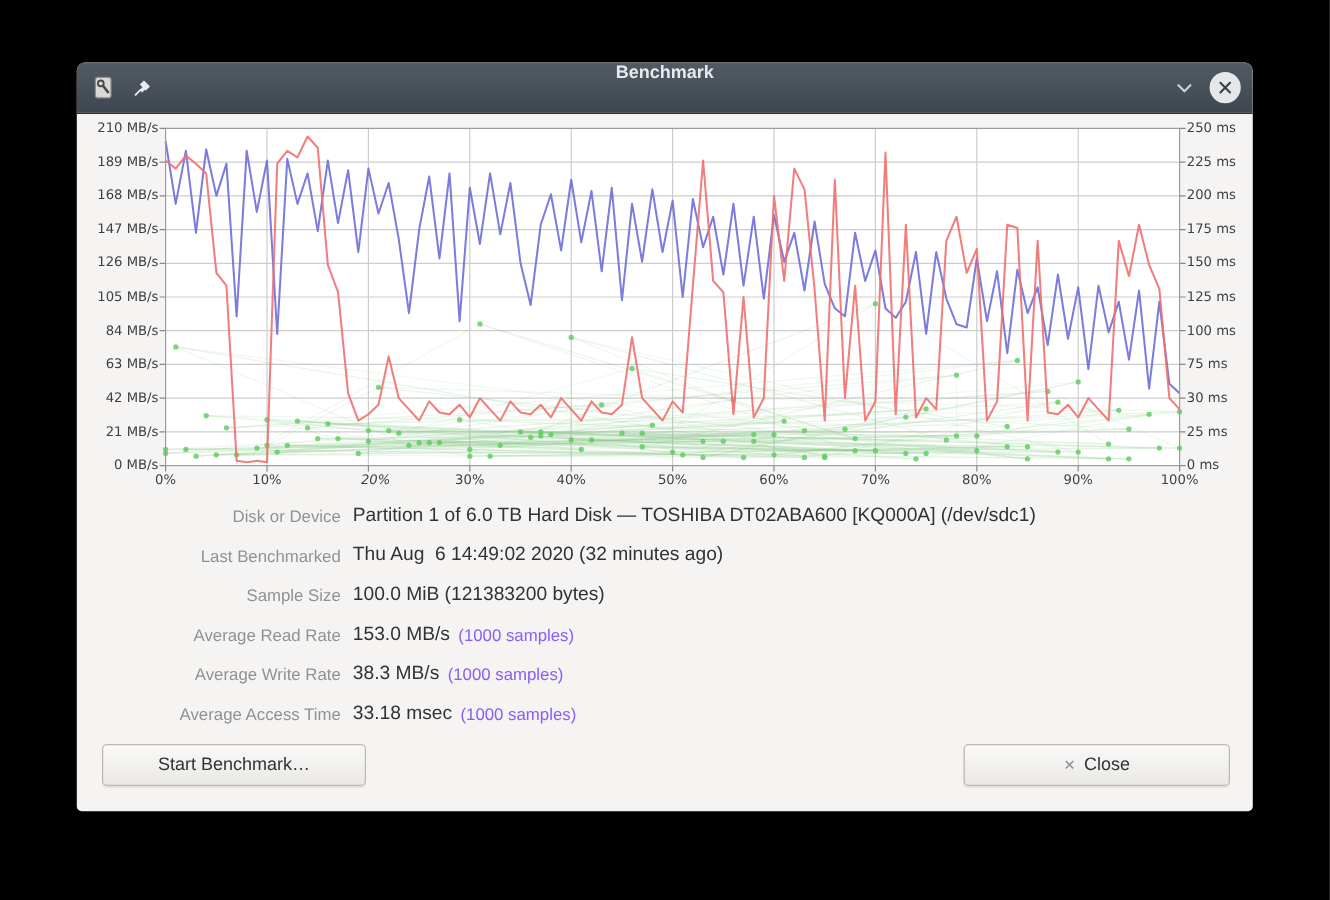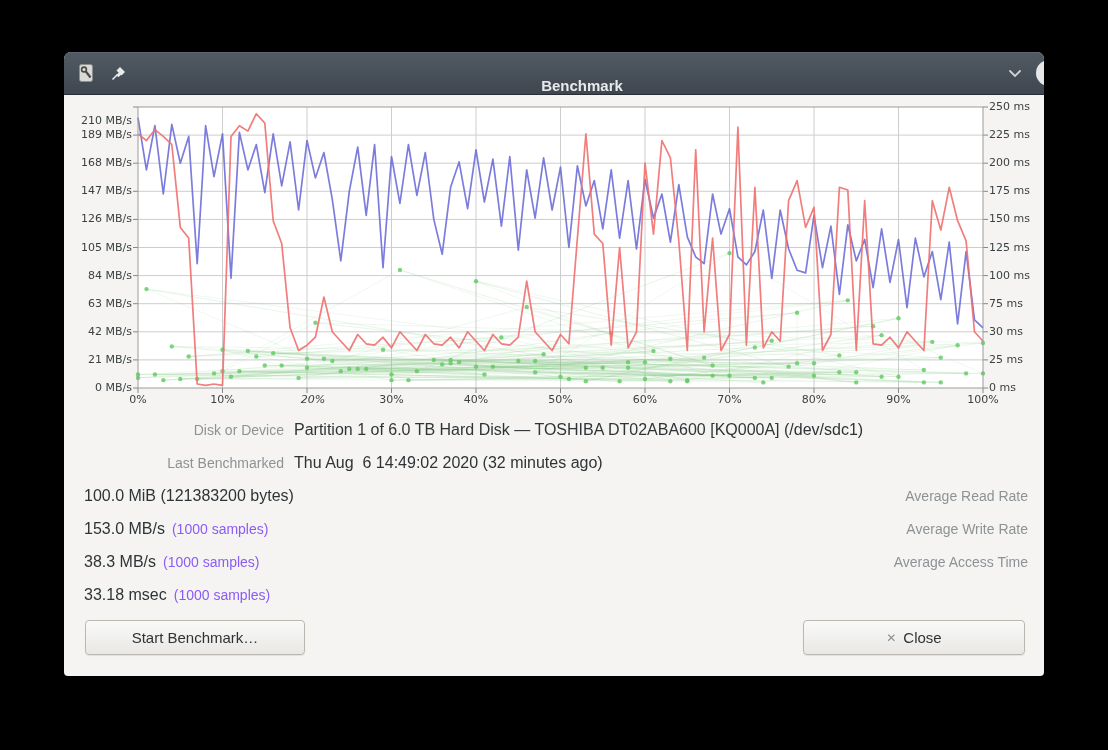--- a/index.html
+++ b/index.html
@@ -1,21 +1,21 @@
 <!DOCTYPE html>
 <html><head>
 <meta charset="utf-8">
 <style>
   html,body{margin:0;padding:0;background:#000;width:1108px;height:750px;overflow:hidden;
     font-family:"Liberation Sans",sans-serif;}
   .window{position:absolute;left:64px;top:52px;width:980px;height:624px;background:#f5f4f2;
     border-radius:7px 7px 4px 4px;box-shadow:0 10px 30px rgba(0,0,0,.85);overflow:hidden;}
   .titlebar{position:absolute;left:0;top:0;width:100%;height:42px;
     background:linear-gradient(#525b63,#3e474f);border-bottom:1px solid #272d32;
-    box-shadow:inset 0 1px 0 #5d666e;display:flex;align-items:flex-end;padding-left:28px;}
+    box-shadow:inset 0 1px 0 #5d666e;display:flex;align-items:flex-start;}
   .tb-left{position:absolute;left:12px;top:0;height:42px;display:flex;align-items:center;gap:14px;}
   .tb-title{width:100%;text-align:center;color:#e7eaec;font-size:15px;font-weight:600;}
   .tb-right{position:absolute;right:10px;top:0;height:42px;display:flex;align-items:center;gap:14px;}
   .circle-btn{width:26px;height:26px;border-radius:50%;background:#e6e8e8;display:flex;
     align-items:center;justify-content:center;cursor:default;}
   
   #plot{position:absolute;left:74px;top:55px;overflow:visible;}
   .ytick{position:absolute;width:66px;height:14px;line-height:14px;font-family:"DejaVu Sans",sans-serif;
     font-size:11px;color:#3a3f42;}
   .ytick.left{text-align:right;}
@@ -377,39 +377,40 @@
       <polyline points="0.0,10.7 8.4,62.9 16.9,18.7 25.3,87.0 33.8,17.4 42.3,56.2 50.7,29.4 59.2,156.6 67.6,18.7 76.0,69.6 84.5,26.8 93.0,171.3 101.4,25.4 109.9,62.9 118.3,37.5 126.8,85.6 135.2,26.8 143.7,78.9 152.1,34.8 160.6,103.0 169.0,33.5 177.4,70.9 185.9,45.5 194.3,92.3 202.8,153.9 211.3,84.3 219.7,40.1 228.2,108.4 236.6,37.5 245.0,160.6 253.5,49.5 261.9,96.3 270.4,37.5 278.9,88.3 287.3,45.5 295.8,112.4 304.2,147.2 312.6,80.3 321.1,54.9 329.6,101.7 338.0,42.8 346.4,95.0 354.9,52.2 363.4,119.1 371.8,49.5 380.3,143.2 388.7,62.9 397.1,111.1 405.6,50.8 414.1,103.0 422.5,60.2 430.9,140.5 439.4,58.9 447.9,99.0 456.3,73.6 464.8,121.8 473.2,62.9 481.6,131.1 490.1,73.6 498.5,141.8 507.0,72.3 515.5,111.1 523.9,87.0 532.4,135.1 540.8,77.6 549.3,129.8 557.7,149.9 566.1,156.6 574.6,87.0 583.0,127.1 591.5,101.7 599.9,149.9 608.4,157.9 616.9,144.5 625.3,103.0 633.8,171.3 642.2,103.0 650.6,141.8 659.1,163.2 667.6,165.9 676.0,108.4 684.5,160.6 692.9,119.1 701.4,187.3 709.8,117.8 718.3,153.9 726.7,132.5 735.1,180.6 743.6,121.8 752.0,175.3 760.5,132.5 769.0,200.7 777.4,131.1 785.9,169.9 794.3,144.5 802.8,192.7 811.2,135.1 819.6,216.8 828.1,144.5 836.5,212.8 845.0,220.8" fill="none" stroke="#6e6ed9" stroke-width="1.7" stroke-opacity="0.9" stroke-linejoin="round"></polyline>
       <polyline points="0.0,26.8 8.4,33.5 16.9,22.7 25.3,29.4 33.8,37.5 42.3,120.4 50.7,131.1 59.2,277.0 67.6,278.3 76.0,277.0 84.5,278.3 93.0,29.4 101.4,18.7 109.9,24.1 118.3,6.7 126.8,16.1 135.2,113.7 143.7,136.5 152.1,220.8 160.6,243.5 169.0,238.2 177.4,230.2 185.9,190.0 194.3,224.8 202.8,234.2 211.3,243.5 219.7,227.5 228.2,236.8 236.6,238.2 245.0,230.2 253.5,240.9 261.9,224.8 270.4,234.2 278.9,243.5 287.3,227.5 295.8,236.8 304.2,238.2 312.6,230.2 321.1,240.9 329.6,224.8 338.0,234.2 346.4,243.5 354.9,227.5 363.4,236.8 371.8,238.2 380.3,230.2 388.7,174.0 397.1,224.8 405.6,234.2 414.1,243.5 422.5,227.5 430.9,236.8 439.4,131.1 447.9,26.8 456.3,127.1 464.8,136.5 473.2,238.2 481.6,140.5 490.1,240.9 498.5,224.8 507.0,56.2 515.5,127.1 523.9,33.5 532.4,50.8 540.8,133.8 549.3,243.5 557.7,42.8 566.1,224.8 574.6,131.1 583.0,243.5 591.5,227.5 599.9,20.1 608.4,238.2 616.9,80.3 625.3,240.9 633.8,224.8 642.2,234.2 650.6,93.7 659.1,73.6 667.6,120.4 676.0,100.4 684.5,243.5 692.9,227.5 701.4,80.3 709.8,83.0 718.3,243.5 726.7,93.7 735.1,236.8 743.6,238.2 752.0,230.2 760.5,240.9 769.0,224.8 777.4,234.2 785.9,243.5 794.3,93.7 802.8,123.1 811.2,80.3 819.6,113.7 828.1,133.8 836.5,224.8 845.0,234.2" fill="none" stroke="#ef6f6f" stroke-width="1.7" stroke-opacity="0.9" stroke-linejoin="round"></polyline>
       <rect x="0" y="0" width="845" height="281" fill="none" stroke="#9c9c9c" stroke-width="1"></rect>
     </svg>
 
   <div class="info">
     <div class="lbl">Disk or Device</div>
     <div class="val"><span>Partition 1 of 6.0 TB Hard Disk — TOSHIBA DT02ABA600 [KQ000A] (/dev/sdc1)</span></div>
     <div class="lbl">Last Benchmarked</div>
     <div class="val"><span>Thu Aug  6 14:49:02 2020 (32 minutes ago)</span></div>
+    <div class="lbl">Sample Size</div>
     <div class="val"><span>100.0 MiB (121383200 bytes)</span></div>
     <div class="lbl">Average Read Rate</div>
     <div class="val"><span>153.0 MB/s</span><span class="note">(1000 samples)</span></div>
     <div class="lbl">Average Write Rate</div>
     <div class="val"><span>38.3 MB/s</span><span class="note">(1000 samples)</span></div>
     <div class="lbl">Average Access Time</div>
     <div class="val"><span>33.18 msec</span><span class="note">(1000 samples)</span></div>
   </div>
 
   <div class="btn" id="start-btn">
     <span>Start Benchmark…</span>
   </div>
   <div class="btn" id="close-btn">
     <span class="x-glyph">✕</span>
     <span>Close</span>
   </div>
 
 <div id="yl">
-      <div class="ytick left" style="left: 2px; top: 62px;">210 MB/s</div>
+      <div class="ytick left" style="left: 2px; top: 48px;">210 MB/s</div>
       <div class="ytick left" style="left: 2px; top: 76.1px;">189 MB/s</div>
       <div class="ytick left" style="left: 2px; top: 104.2px;">168 MB/s</div>
       <div class="ytick left" style="left: 2px; top: 132.3px;">147 MB/s</div>
       <div class="ytick left" style="left: 2px; top: 160.4px;">126 MB/s</div>
       <div class="ytick left" style="left: 2px; top: 188.5px;">105 MB/s</div>
       <div class="ytick left" style="left: 2px; top: 216.6px;">84 MB/s</div>
       <div class="ytick left" style="left: 2px; top: 244.7px;">63 MB/s</div>
       <div class="ytick left" style="left: 2px; top: 272.8px;">42 MB/s</div>
       <div class="ytick left" style="left: 2px; top: 300.9px;">21 MB/s</div>
       <div class="ytick left" style="left: 2px; top: 329px;">0 MB/s</div>

